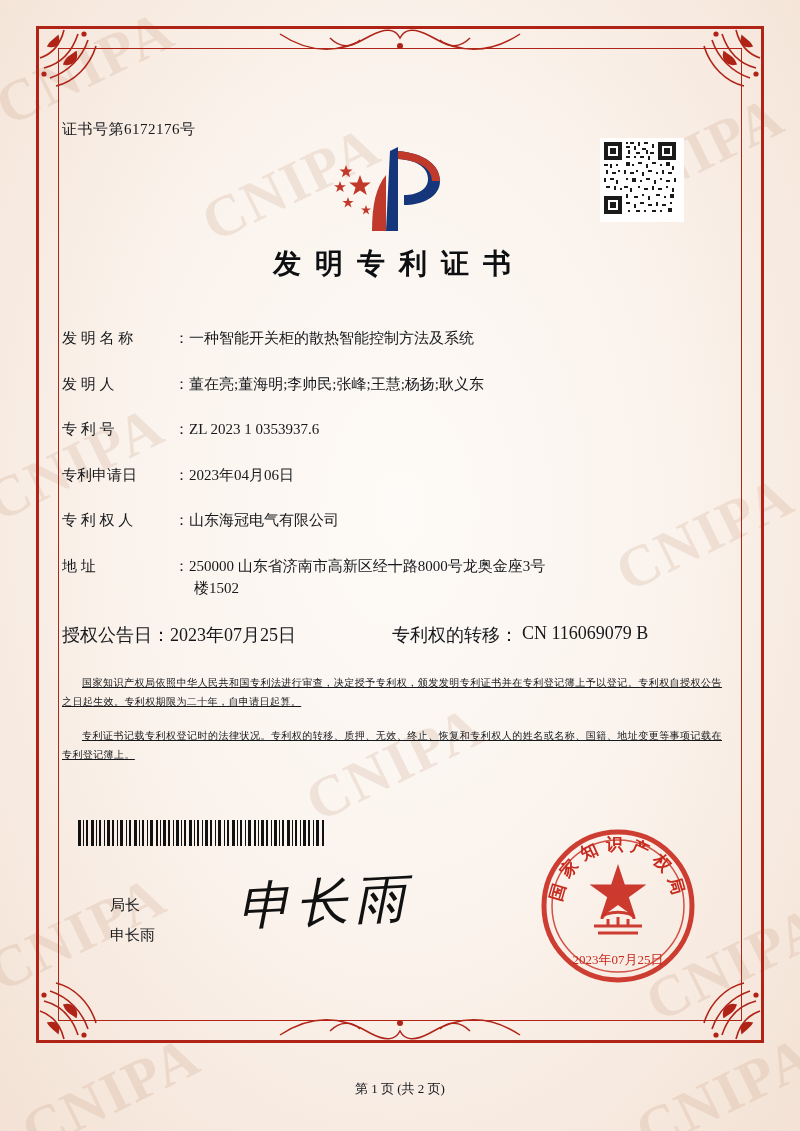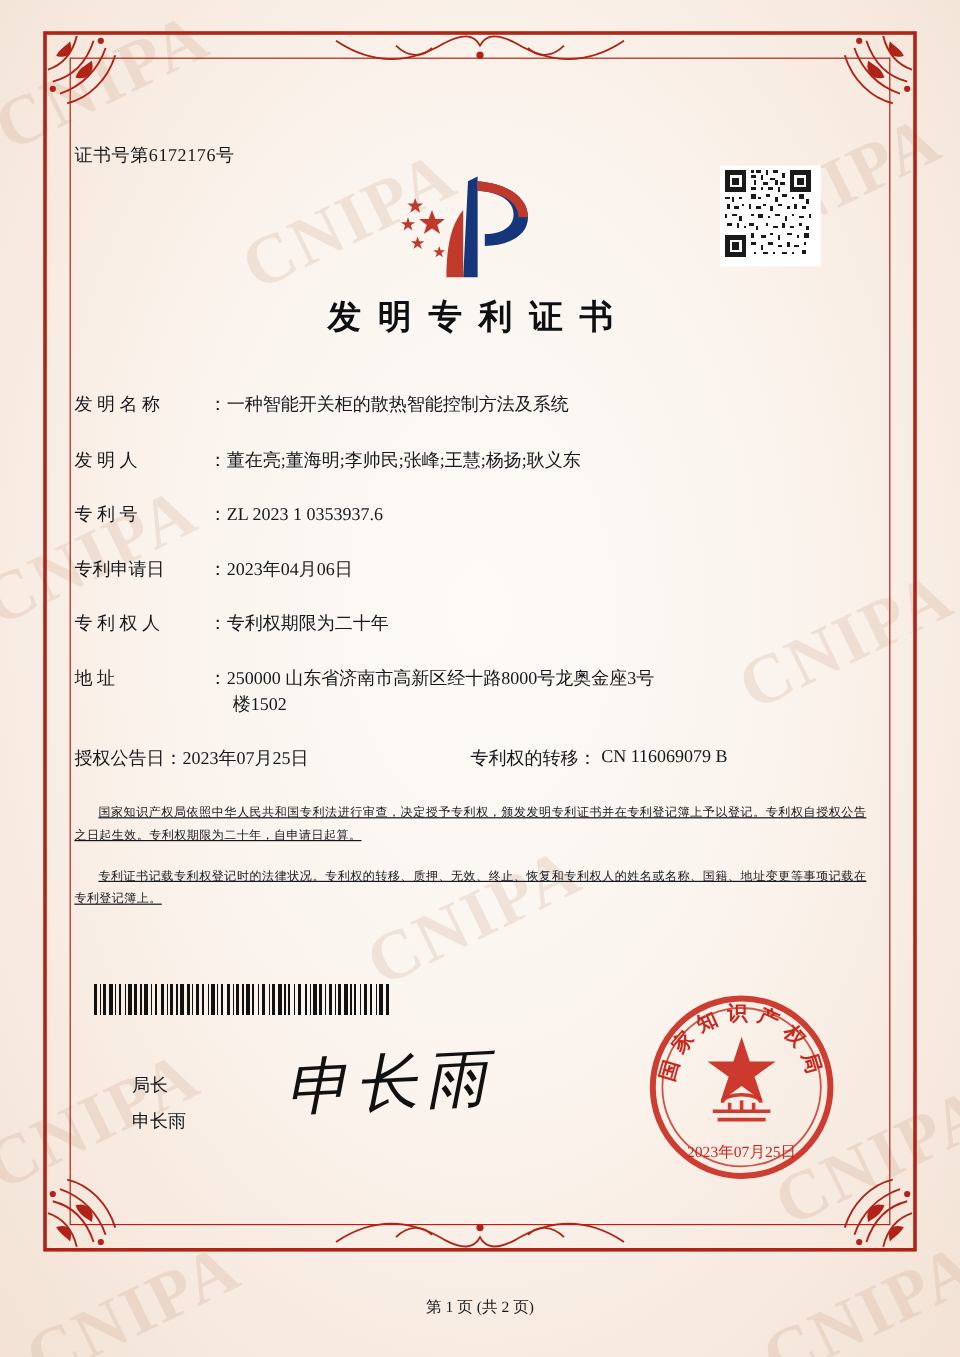--- a/index.html
+++ b/index.html
@@ -150,21 +150,21 @@
     flex: 1 1 auto;
   }
   .field-value-2 {
     margin-left: 5px;
   }
 
   .row-two-col {
     display: flex;
     margin-bottom: 22px;
     font-family: "Liberation Serif", "DejaVu Serif", serif;
-    font-size: 15px;
+    font-size: 18px;
   }
   .two-col-left { flex: 0 0 330px; display: flex; }
   .two-col-right { flex: 1 1 auto; display: flex; }
   .tc-label { white-space: nowrap; }
 
   .paragraphs {
     margin-top: 26px;
     font-family: "Liberation Serif", "DejaVu Serif", serif;
     font-size: 10px;
     line-height: 1.95;
@@ -482,21 +482,21 @@
 
       <div class="field-row">
         <div class="field-label">专利申请日</div>
         <div class="field-colon">：</div>
         <div class="field-value">2023年04月06日</div>
       </div>
 
       <div class="field-row">
         <div class="field-label">专 利 权 人</div>
         <div class="field-colon">：</div>
-        <div class="field-value">专利权期限为二十年</div>
+        <div class="field-value">山东海冠电气有限公司</div>
       </div>
 
       <div class="field-row">
         <div class="field-label">地 址</div>
         <div class="field-colon">：</div>
         <div style="flex:1 1 auto;">
           <div>250000 山东省济南市高新区经十路8000号龙奥金座3号</div>
           <div class="field-value-2">楼1502</div>
         </div>
       </div>

